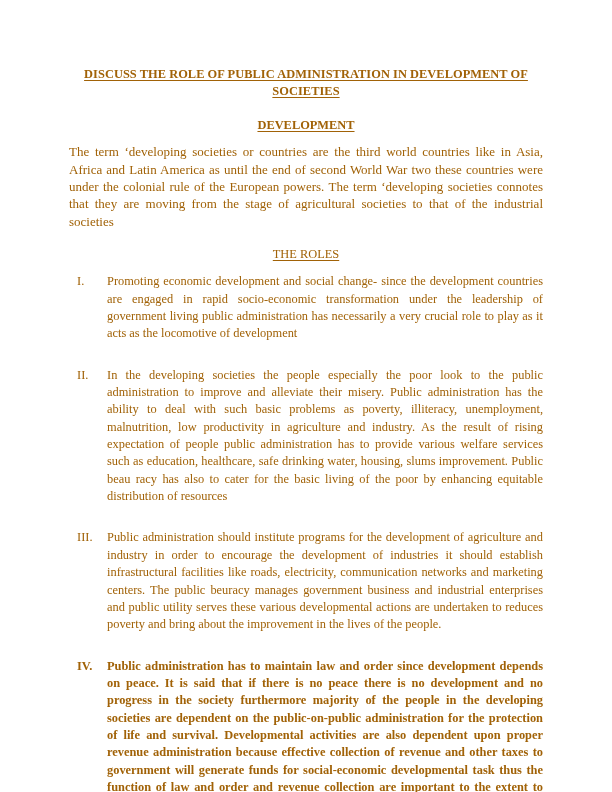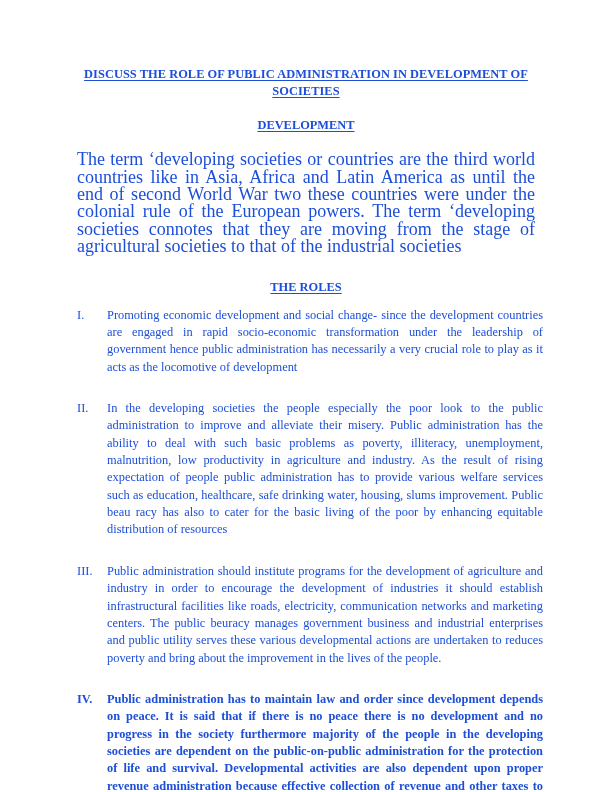--- a/index.html
+++ b/index.html
@@ -7,21 +7,21 @@
     padding: 0;
     background: #ffffff;
   }
   .page {
     position: relative;
     width: 612px;
     height: 792px;
     background: #ffffff;
     overflow: hidden;
     font-family: "Liberation Serif", "DejaVu Serif", serif;
-    color: #1d4ed8;
+    color: #a16207;
     -webkit-font-smoothing: antialiased;
   }
   .doc-body {
     position: absolute;
     left: 69px;
     top: 66px;
     width: 474px;
   }
   .doc-title {
     text-align: center;
@@ -41,31 +41,31 @@
     font-size: 12.4px;
     line-height: 17.4px;
     margin: 0;
   }
   .heading-center .hu {
     text-decoration: underline;
     text-underline-offset: 1.5px;
     text-decoration-thickness: 1px;
   }
   .heading-center.bold {
-    font-weight: bold;
+    font-weight: normal;
   }
   .heading-center.bold .hu {
     text-decoration-thickness: 1.3px;
   }
   .para {
-    font-size: 18px;
+    font-size: 13px;
     line-height: 17.35px;
     text-align: justify;
     text-justify: inter-word;
-    margin: 8px;
+    margin: 0;
     hyphens: none;
   }
   .spacer-intro-top { height: 16px; }
   .spacer-intro-para { height: 9px; }
   .spacer-roles-top { height: 16px; }
   .spacer-roles-list { height: 10px; }
 
   .roles-list {
     margin: 0;
     padding: 0;
@@ -123,21 +123,21 @@
 
     <h2 class="heading-center bold">
       <span class="hu">THE ROLES</span>
     </h2>
 
     <div class="spacer-roles-list"></div>
 
     <ol class="roles-list">
       <li class="role-item">
         <span class="role-num">I.</span>
-        <span class="role-text">Promoting economic development and social change- since the development countries are engaged in rapid socio-economic transformation under the leadership of government hence public administration has necessarily a very crucial role to play as it acts as the locomotive of development</span>
+        <span class="role-text">Promoting economic development and social change- since the development countries are engaged in rapid socio-economic transformation under the leadership of government living public administration has necessarily a very crucial role to play as it acts as the locomotive of development</span>
       </li>
       <li class="role-item">
         <span class="role-num">II.</span>
         <span class="role-text">In the developing societies the people especially the poor look to the public administration to improve and alleviate their misery. Public administration has the ability to deal with such basic problems as poverty, illiteracy, unemployment, malnutrition, low productivity in agriculture and industry. As the result of rising expectation of people public administration has to provide various welfare services such as education, healthcare, safe drinking water, housing, slums improvement. Public beau racy has also to cater for the basic living of the poor by enhancing equitable distribution of resources</span>
       </li>
       <li class="role-item">
         <span class="role-num">III.</span>
         <span class="role-text">Public administration should institute programs for the development of agriculture and industry in order to encourage the development of industries it should establish infrastructural facilities like roads, electricity, communication networks and marketing centers. The public beuracy manages government business and industrial enterprises and public utility serves these various developmental actions are undertaken to reduces poverty and bring about the improvement in the lives of the people.</span>
       </li>
       <li class="role-item">

